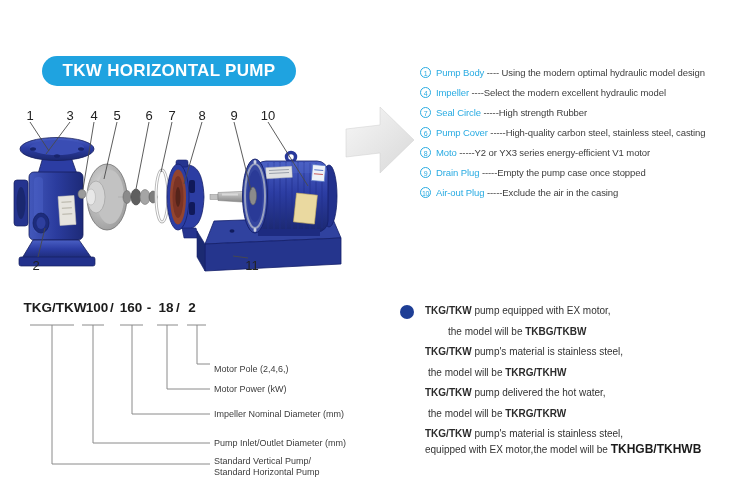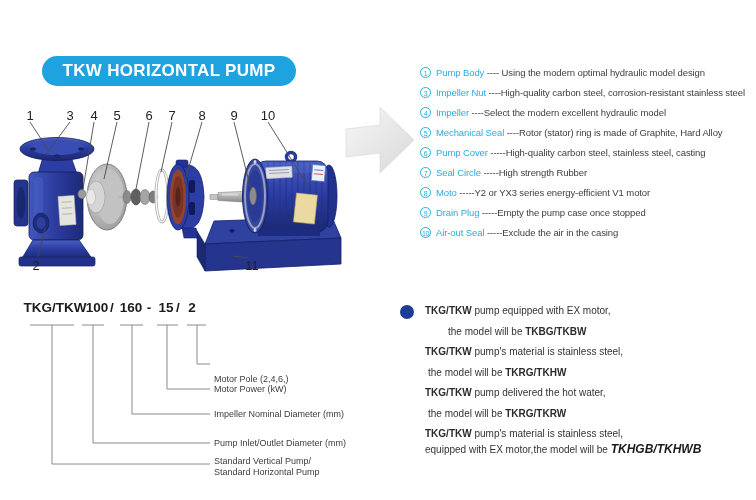--- a/index.html
+++ b/index.html
@@ -30,21 +30,21 @@
         font-size:13.5px;color:#1c1c1c;white-space:nowrap;}
   #model-lines{position:absolute;left:18px;top:318px;}
   .mlabel{position:absolute;left:214px;font-size:9px;color:#3c3c3c;white-space:nowrap;}
 
   
   .note-bullet{position:absolute;left:400px;top:305px;width:14px;height:14px;
                border-radius:50%;background:#1E3E95;}
   .note-row{position:absolute;font-size:10px;color:#333;white-space:nowrap;}
   .nb{font-weight:bold;color:#2b2b2b;}
   .nm{font-weight:bold;color:#2b2b2b;}
-  .nmbig{font-weight:bold;font-size:12px;color:#1c1c1c;font-style:italic;}
+  .nmbig{font-weight:bold;font-size:12px;color:#1c1c1c;}
 </style>
 </head>
 <body>
 
 <div id="page">
 
   <div class="banner">
     <span>TKW HORIZONTAL PUMP</span>
   </div>
 
@@ -218,78 +218,70 @@
   <span class="callout" style="left:268px;top:108px">10</span>
   <span class="callout" style="left:36px;top:258px">2</span>
   <span class="callout" style="left:252px;top:258px">11</span>
 
   <div class="parts-list">
     <div class="pl-item">
         <span class="pl-num">1</span>
         <span class="pl-text"><span class="pl-name">Pump Body</span><span class="pl-desc"> ---- Using the modern optimal hydraulic model design</span></span>
       </div>
     <div class="pl-item">
-        <span class="pl-num">3</span>
-        <span class="pl-text"><span class="pl-name">Impeller Nut</span><span class="pl-desc"> ----High-quality carbon steel, corrosion-resistant stainless steel</span></span>
-      </div>
-    <div class="pl-item">
         <span class="pl-num">4</span>
         <span class="pl-text"><span class="pl-name">Impeller</span><span class="pl-desc"> ----Select the modern excellent hydraulic model</span></span>
       </div>
     <div class="pl-item">
-        <span class="pl-num">5</span>
-        <span class="pl-text"><span class="pl-name">Mechanical Seal</span><span class="pl-desc"> ----Rotor (stator) ring is made of Graphite, Hard Alloy</span></span>
+        <span class="pl-num">7</span>
+        <span class="pl-text"><span class="pl-name">Seal Circle</span><span class="pl-desc"> -----High strength Rubber</span></span>
       </div>
     <div class="pl-item">
         <span class="pl-num">6</span>
         <span class="pl-text"><span class="pl-name">Pump Cover</span><span class="pl-desc"> -----High-quality carbon steel, stainless steel, casting</span></span>
       </div>
     <div class="pl-item">
-        <span class="pl-num">7</span>
-        <span class="pl-text"><span class="pl-name">Seal Circle</span><span class="pl-desc"> -----High strength Rubber</span></span>
-      </div>
-    <div class="pl-item">
         <span class="pl-num">8</span>
         <span class="pl-text"><span class="pl-name">Moto</span><span class="pl-desc"> -----Y2 or YX3 series energy-efficient V1 motor</span></span>
       </div>
     <div class="pl-item">
         <span class="pl-num">9</span>
         <span class="pl-text"><span class="pl-name">Drain Plug</span><span class="pl-desc"> -----Empty the pump case once stopped</span></span>
       </div>
     <div class="pl-item">
         <span class="pl-num">10</span>
-        <span class="pl-text"><span class="pl-name">Air-out Seal</span><span class="pl-desc"> -----Exclude the air in the casing</span></span>
+        <span class="pl-text"><span class="pl-name">Air-out Plug</span><span class="pl-desc"> -----Exclude the air in the casing</span></span>
       </div>
   </div>
 
   <span class="mseg" style="left:55px">TKG/TKW</span>
   <span class="mseg" style="left:97px">100</span>
   <span class="mseg" style="left:112px">/</span>
   <span class="mseg" style="left:131px">160</span>
   <span class="mseg" style="left:149px">-</span>
-  <span class="mseg" style="left:166px">15</span>
+  <span class="mseg" style="left:166px">18</span>
   <span class="mseg" style="left:178px">/</span>
   <span class="mseg" style="left:192px">2</span>
 
   <svg id="model-lines" width="340" height="160" viewBox="0 0 340 160">
     <g stroke="#8a8a8a" stroke-width="1" fill="none">
       <polyline points="12,7 56,7"></polyline>
         <polyline points="34,7 34,146 192,146"></polyline>
       <polyline points="64,7 86,7"></polyline>
         <polyline points="75,7 75,125 192,125"></polyline>
       <polyline points="102,7 125,7"></polyline>
         <polyline points="114,7 114,96 192,96"></polyline>
       <polyline points="139,7 160,7"></polyline>
         <polyline points="149,7 149,71 192,71"></polyline>
       <polyline points="169,7 188,7"></polyline>
         <polyline points="179,7 179,46 192,46"></polyline>
     </g>
   </svg>
 
-  <div class="mlabel" style="top:374px">Motor Pole (2,4,6,)</div>
+  <div class="mlabel" style="top:364px">Motor Pole (2,4,6,)</div>
   <div class="mlabel" style="top:384px">Motor Power (kW)</div>
   <div class="mlabel" style="top:409px">Impeller Nominal Diameter (mm)</div>
   <div class="mlabel" style="top:438px">Pump Inlet/Outlet Diameter (mm)</div>
   <div class="mlabel" style="top:456px">Standard Vertical Pump/</div>
   <div class="mlabel" style="top:467px">Standard Horizontal Pump</div>
 
   <div class="note-bullet"></div>
   <div class="note-row" style="left:425px;top:305px"><span class="nb">TKG/TKW</span><span> pump equipped with EX motor,</span></div>
   <div class="note-row" style="left:448px;top:326px"><span>the model will be </span><span class="nm">TKBG/TKBW</span></div>
   <div class="note-row" style="left:425px;top:346px"><span class="nb">TKG/TKW</span><span> pump's material is stainless steel,</span></div>

